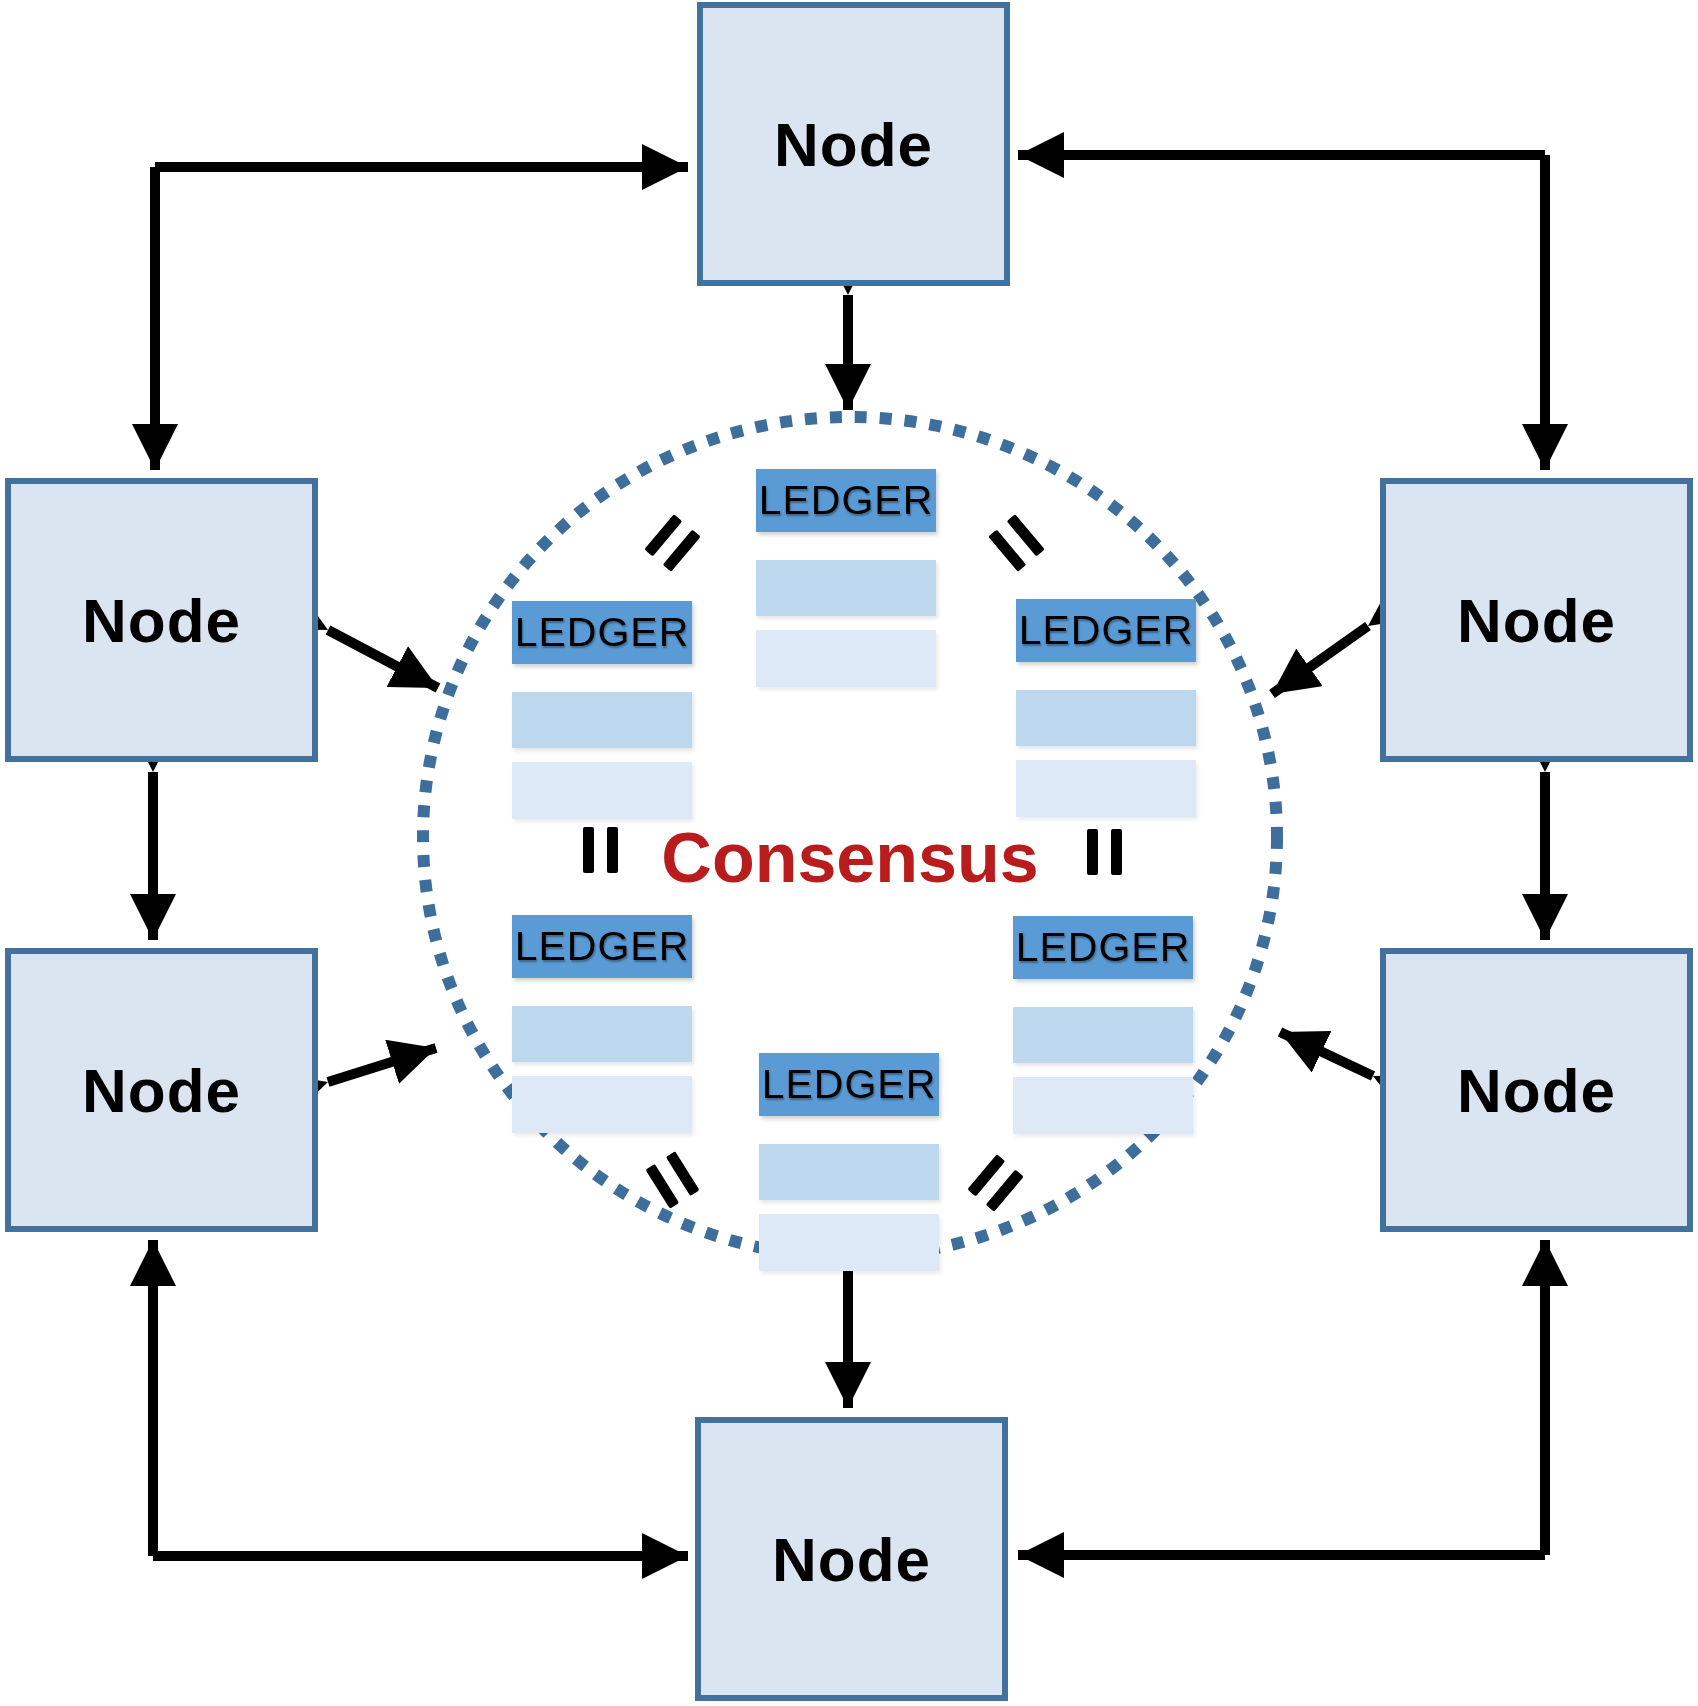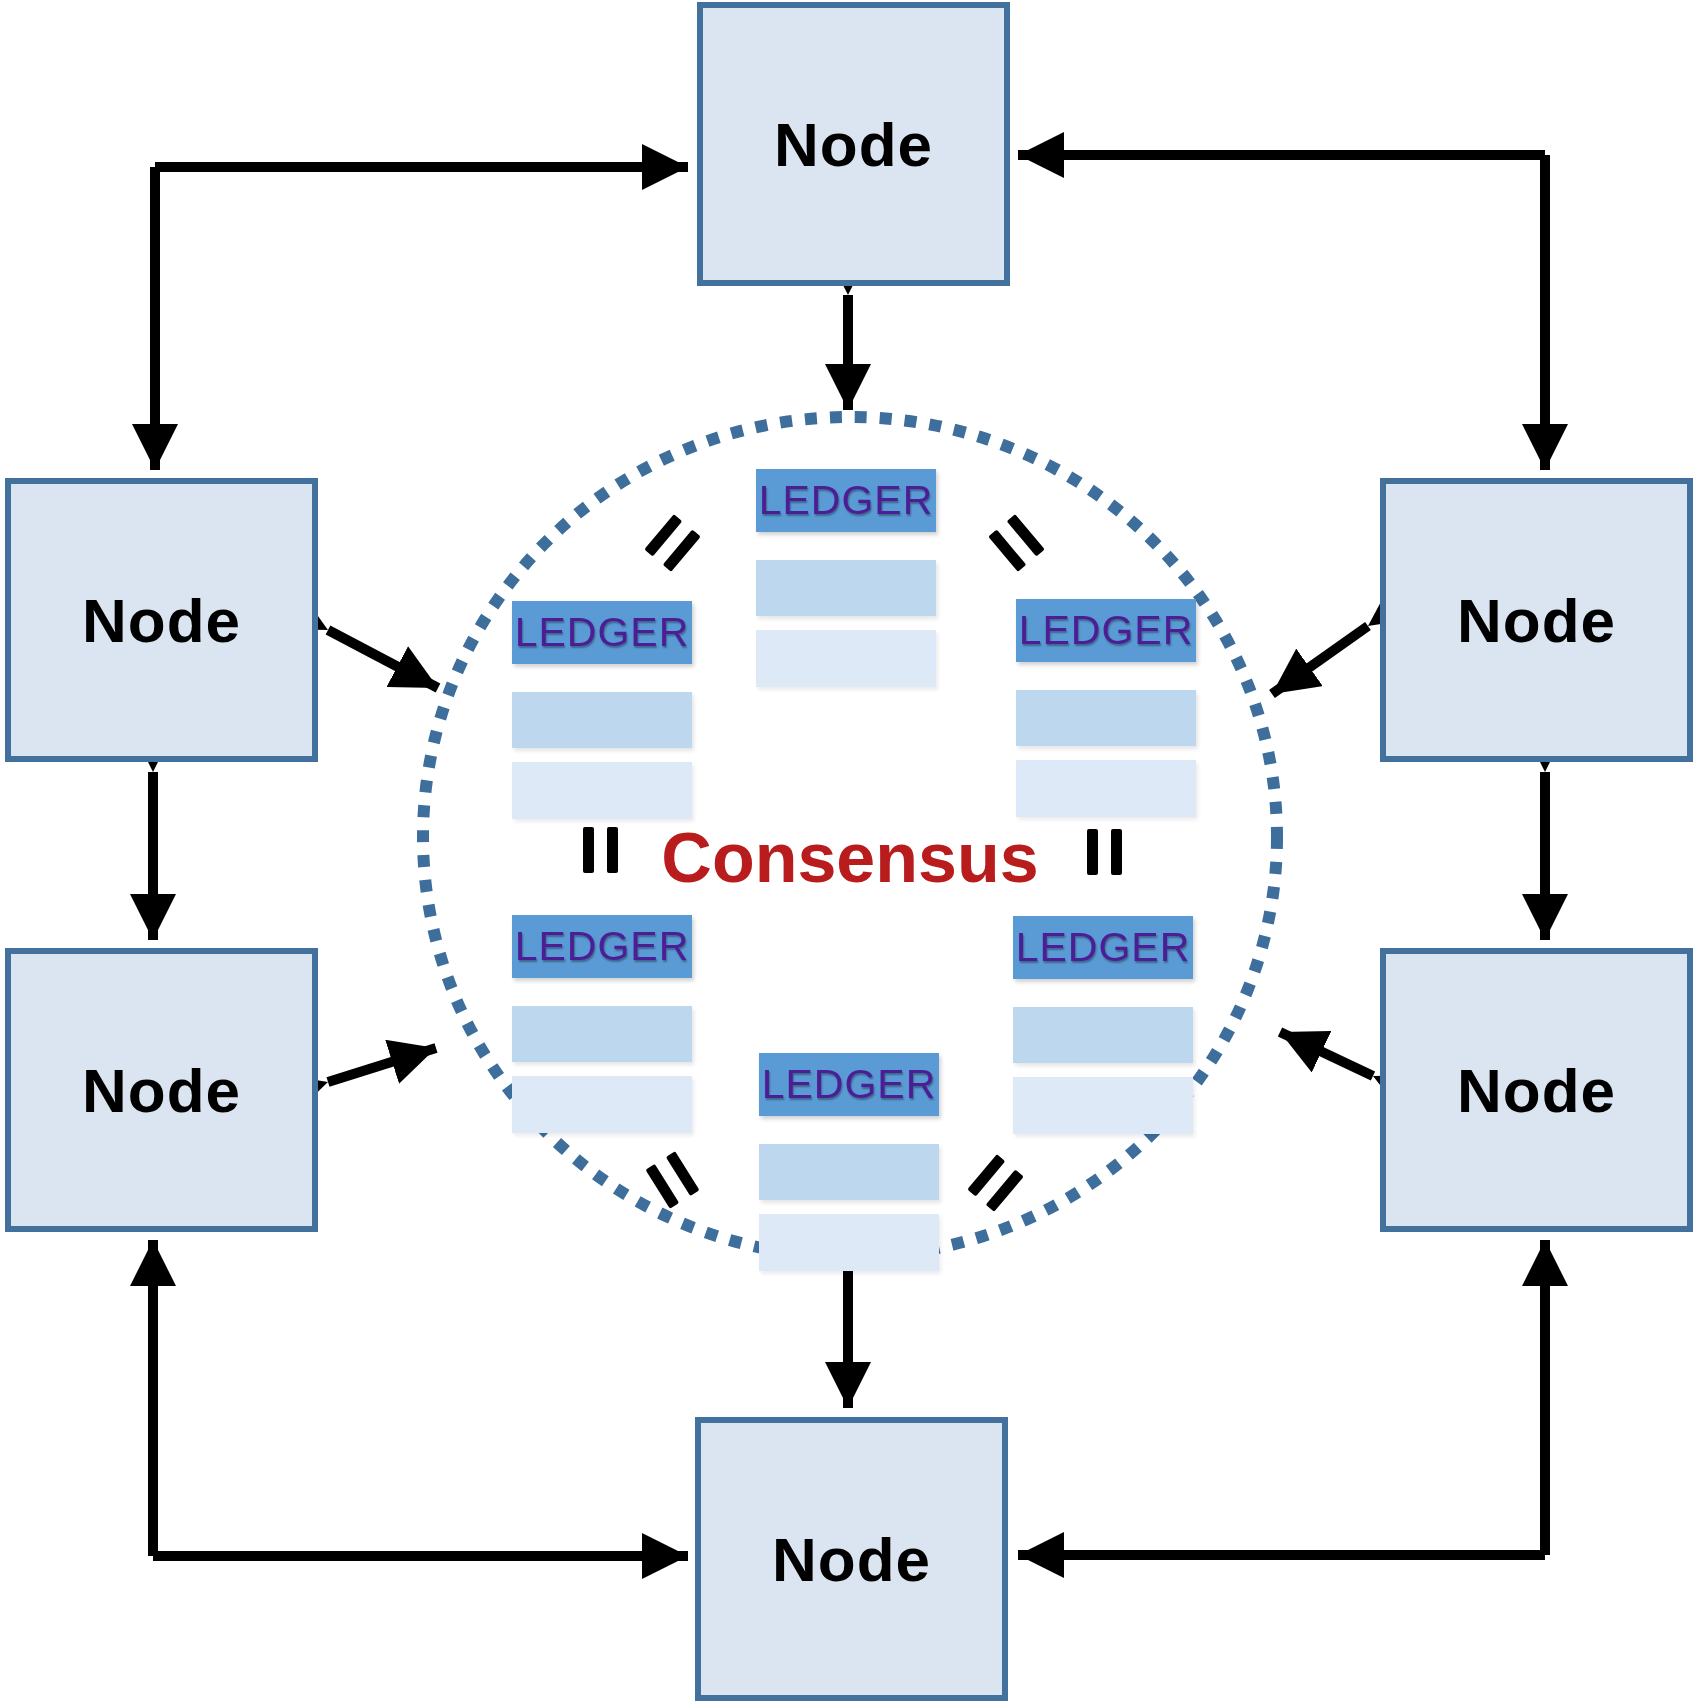--- a/index.html
+++ b/index.html
@@ -12,21 +12,21 @@
     position:absolute;width:313px;height:284px;box-sizing:border-box;
     background:#dbe5f1;border:6px solid #41719c;
     display:flex;align-items:center;justify-content:center;
   }
   .node .lbl{
     font-size:62px;font-weight:bold;color:#000;letter-spacing:1px;text-align:right;
   }
   
   .ledger{position:absolute;width:180px;}
   .ledger .hdr{
-    height:63px;background:#5b9bd5;color:#4c1d95;display:flex;align-items:center;justify-content:center;
+    height:63px;background:#5b9bd5;color:#000000;display:flex;align-items:center;justify-content:center;
     font-size:41px;letter-spacing:1px;margin-bottom:28px;
     text-shadow:1px 2px 2px rgba(0,0,0,0.35);
     box-shadow:2px 3px 4px rgba(0,0,0,0.18);
   }
   .ledger .row-med{
     height:56px;background:#bdd7ee;margin-bottom:14px;box-shadow:2px 3px 4px rgba(0,0,0,0.10);
   }
   .ledger .row-light{
     height:57px;background:#dde9f6;box-shadow:2px 3px 4px rgba(0,0,0,0.08);
   }

